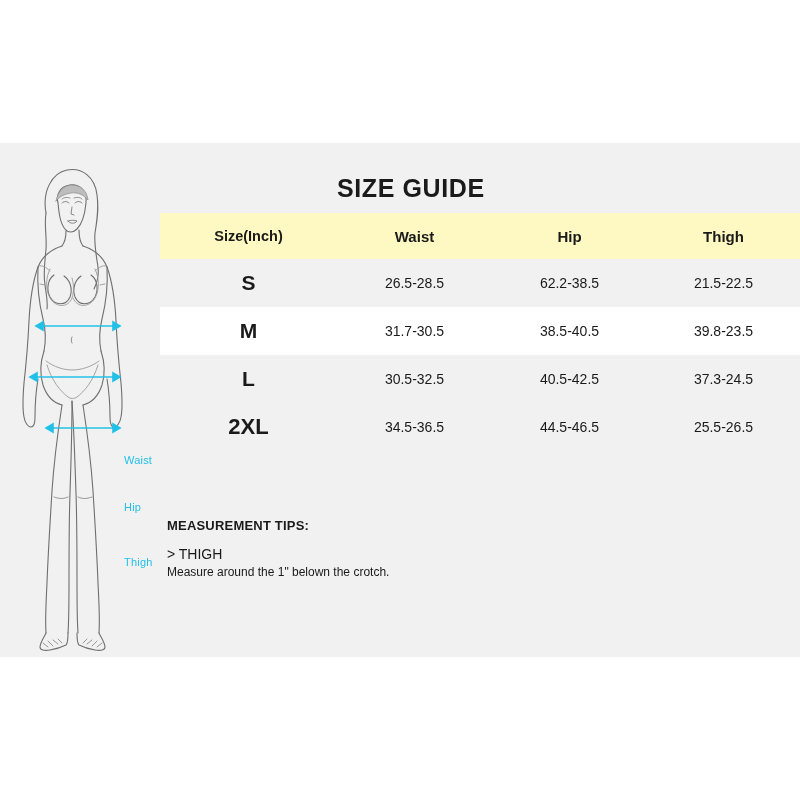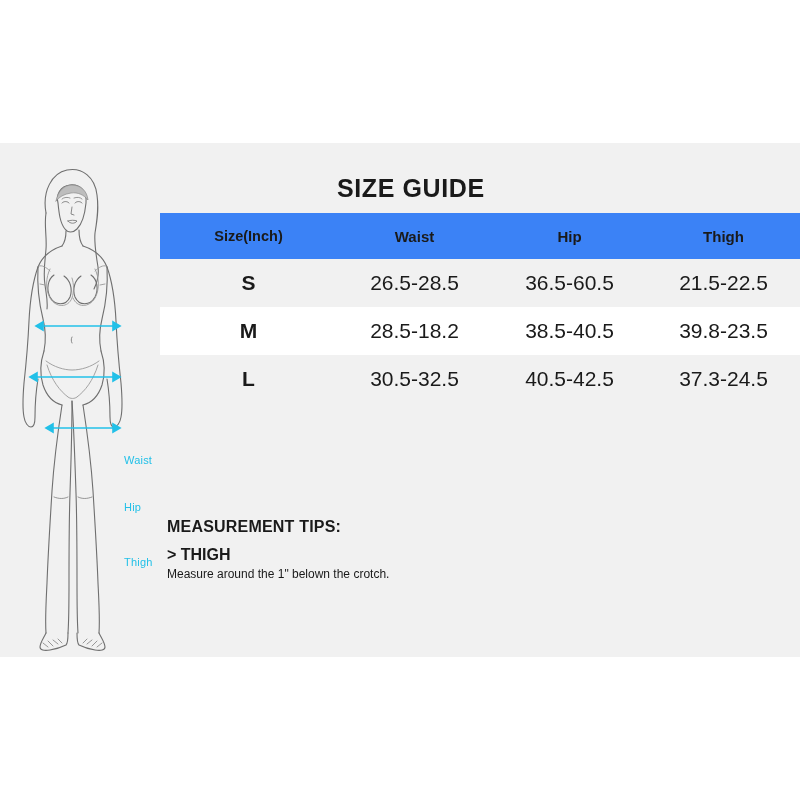--- a/index.html
+++ b/index.html
@@ -88,61 +88,61 @@
   #size-table th, #size-table td {
     text-align: center;
     color: #1a1a1a;
     padding: 0;
     height: 48px;
     vertical-align: middle;
   }
   #size-table thead th {
     font-size: 15px;
     font-weight: bold;
-    background: #3b82f6;
+    background: #fef9c3;
     height: 46px;
   }
   #size-table thead th.th-size {
     font-size: 14.5px;
   }
   #size-table tbody tr.row-odd td { background: #f1f1f1; }
   #size-table tbody tr.row-even td { background: #ffffff; }
   #size-table tbody td.cell-size {
     font-size: 21px;
     font-weight: bold;
   }
   #size-table tbody td.cell-val {
-    font-size: 21px;
+    font-size: 14px;
   }
   
   #size-table tbody tr:nth-child(4) td.cell-size,
   #size-table tbody tr:nth-child(5) td.cell-size {
     font-size: 22px;
   }
 
   
   #tips {
     position: absolute;
     left: 7px;
     top: 375px;
     width: 620px;
   }
   #tips-title {
-    font-size: 16px;
+    font-size: 13px;
     font-weight: bold;
     color: #1a1a1a;
     letter-spacing: 0.2px;
   }
   .tip-block {
     position: absolute;
     width: 300px;
   }
   .tip-head {
-    font-size: 16px;
-    font-weight: bold;
+    font-size: 14px;
+    font-weight: normal;
     color: #1a1a1a;
     margin-bottom: 3px;
   }
   .tip-body {
     font-size: 12px;
     color: #1a1a1a;
     line-height: 1.25;
   }
   #tip-thigh { left: 0px;   top: 28px; }
   #tip-hips  { left: 300px; top: 28px; }
@@ -254,35 +254,41 @@
           <th class="th-size">Size(Inch)</th>
           <th>Waist</th>
           <th>Hip</th>
           <th>Thigh</th>
         </tr>
       </thead>
       <tbody>
         <tr class="row-odd">
           <td class="cell-size">S</td>
           <td class="cell-val">26.5-28.5</td>
-          <td class="cell-val">36.5-60.5</td>
+          <td class="cell-val">62.2-38.5</td>
           <td class="cell-val">21.5-22.5</td>
         </tr>
         <tr class="row-even">
           <td class="cell-size">M</td>
-          <td class="cell-val">28.5-18.2</td>
+          <td class="cell-val">31.7-30.5</td>
           <td class="cell-val">38.5-40.5</td>
           <td class="cell-val">39.8-23.5</td>
         </tr>
         <tr class="row-odd">
           <td class="cell-size">L</td>
           <td class="cell-val">30.5-32.5</td>
           <td class="cell-val">40.5-42.5</td>
           <td class="cell-val">37.3-24.5</td>
         </tr>
+        <tr class="row-odd">
+          <td class="cell-size">2XL</td>
+          <td class="cell-val">34.5-36.5</td>
+          <td class="cell-val">44.5-46.5</td>
+          <td class="cell-val">25.5-26.5</td>
+        </tr>
       </tbody>
     </table>
 
     <div id="tips">
       <div id="tips-title">MEASUREMENT TIPS:</div>
 
       <div class="tip-block" id="tip-thigh">
         <div class="tip-head">&gt; THIGH</div>
         <div class="tip-body">Measure around the 1" belown the crotch.</div>
       </div>

